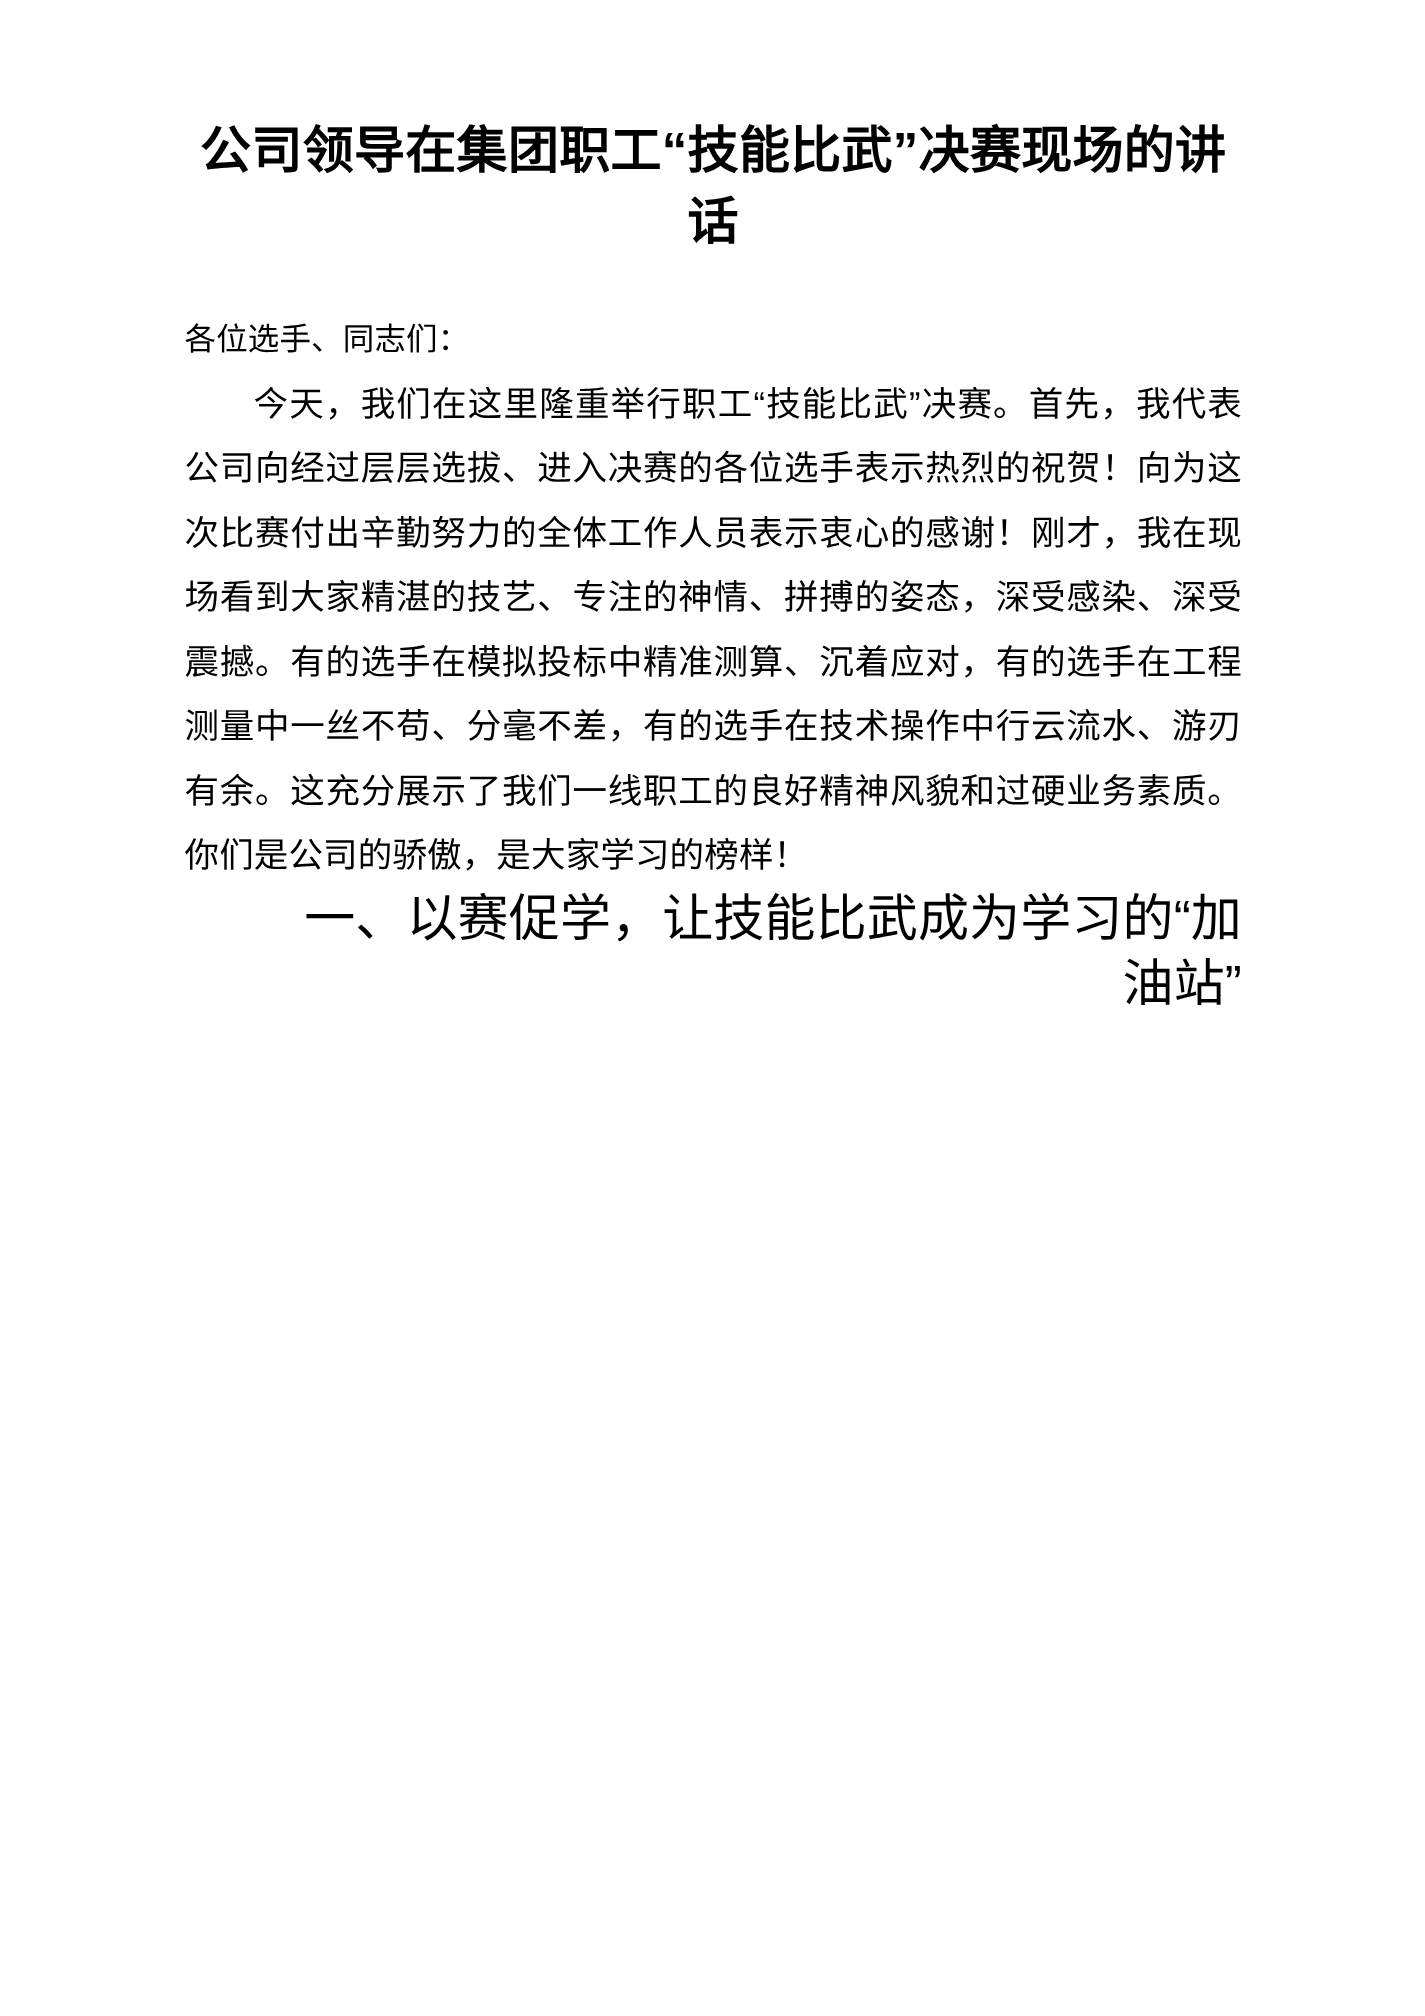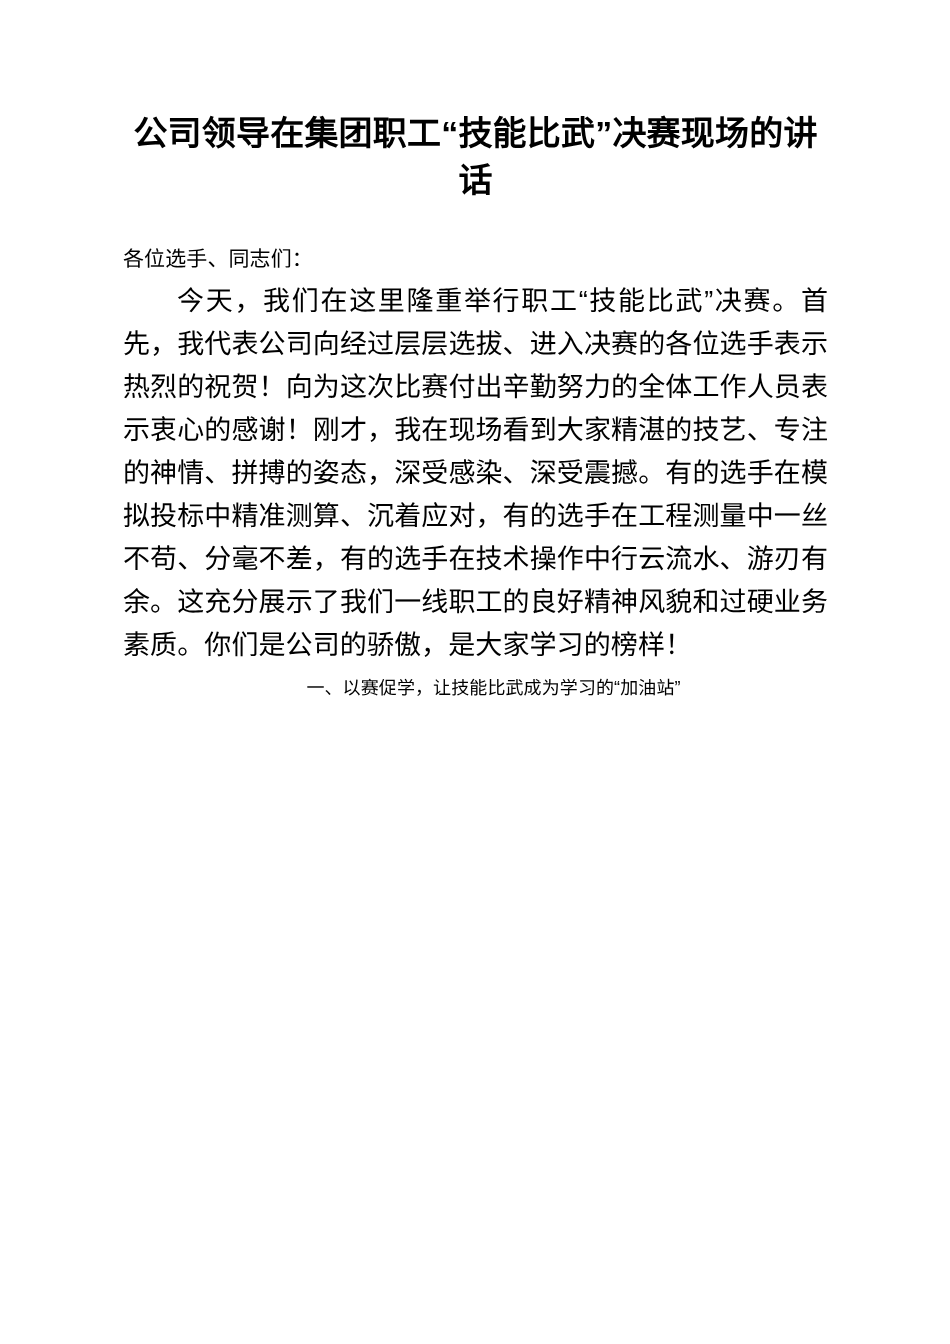--- a/index.html
+++ b/index.html
@@ -27,52 +27,52 @@
     top: 0;
     width: 705px;
   }
 
   .doc-title {
     font-size: 34px;
     font-weight: bold;
     line-height: 47px;
     text-align: center;
     margin: 0;
-    padding-top: 110px;
+    padding-top: 78px;
     letter-spacing: 0.2px;
     color: #000000;
   }
 
   .salutation {
     font-size: 21px;
     line-height: 43px;
     margin: 0;
     padding-top: 33px;
     text-align: justify;
     text-justify: inter-ideograph;
     letter-spacing: 0.1px;
   }
 
   .body-para {
-    font-size: 27px;
+    font-size: 23px;
     line-height: 43px;
     margin: 0;
     text-indent: 2em;
     text-align: justify;
     text-justify: inter-ideograph;
     letter-spacing: 0.1px;
     word-break: break-all;
   }
 
   .section-heading {
-    font-size: 18px;
+    font-size: 34px;
     line-height: 43px;
     margin: 0;
     text-indent: 2em;
-    text-align: center;
+    text-align: right;
     letter-spacing: 0.1px;
     word-break: break-all;
   }
 </style>
 </head>
 <body>
 
 <div class="page">
   <div class="page-body">
 

